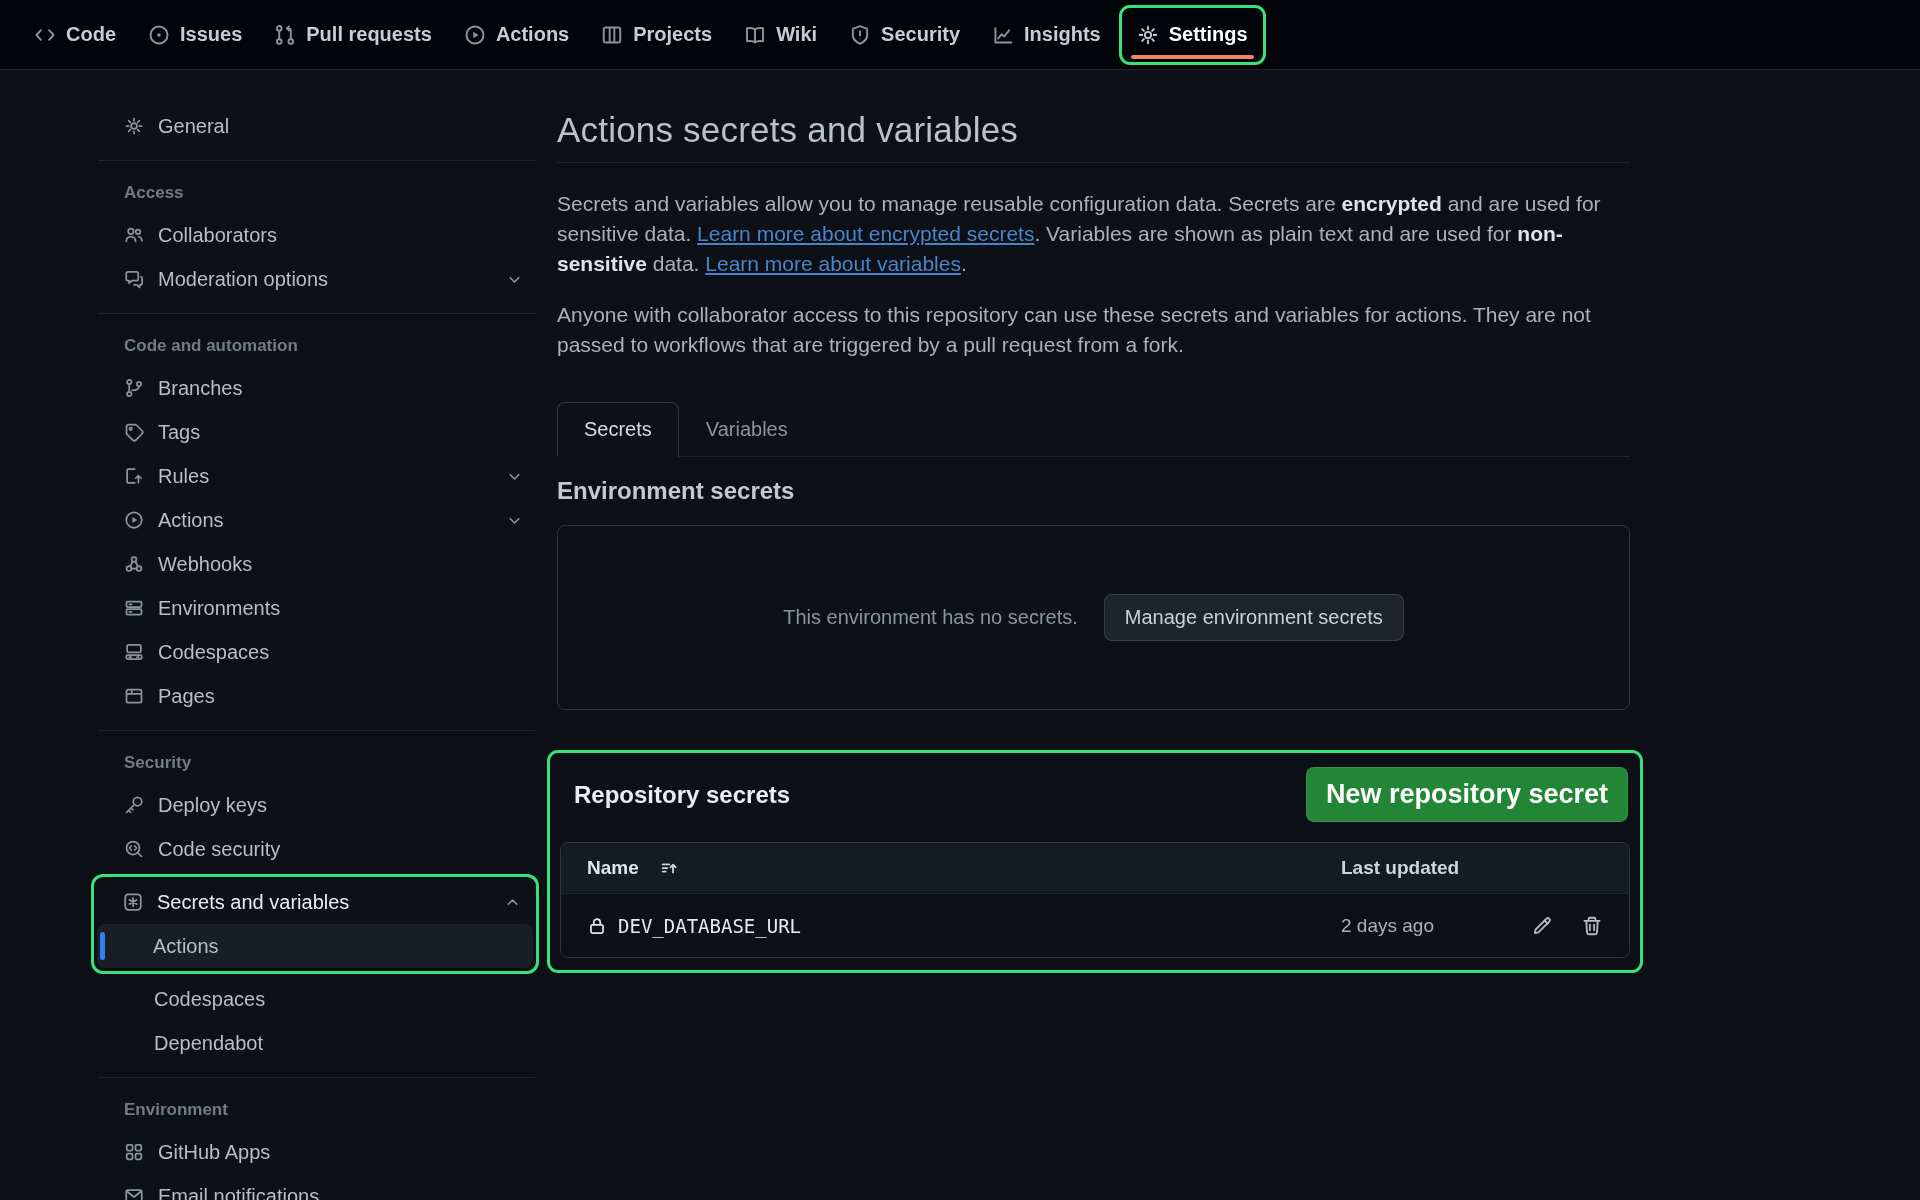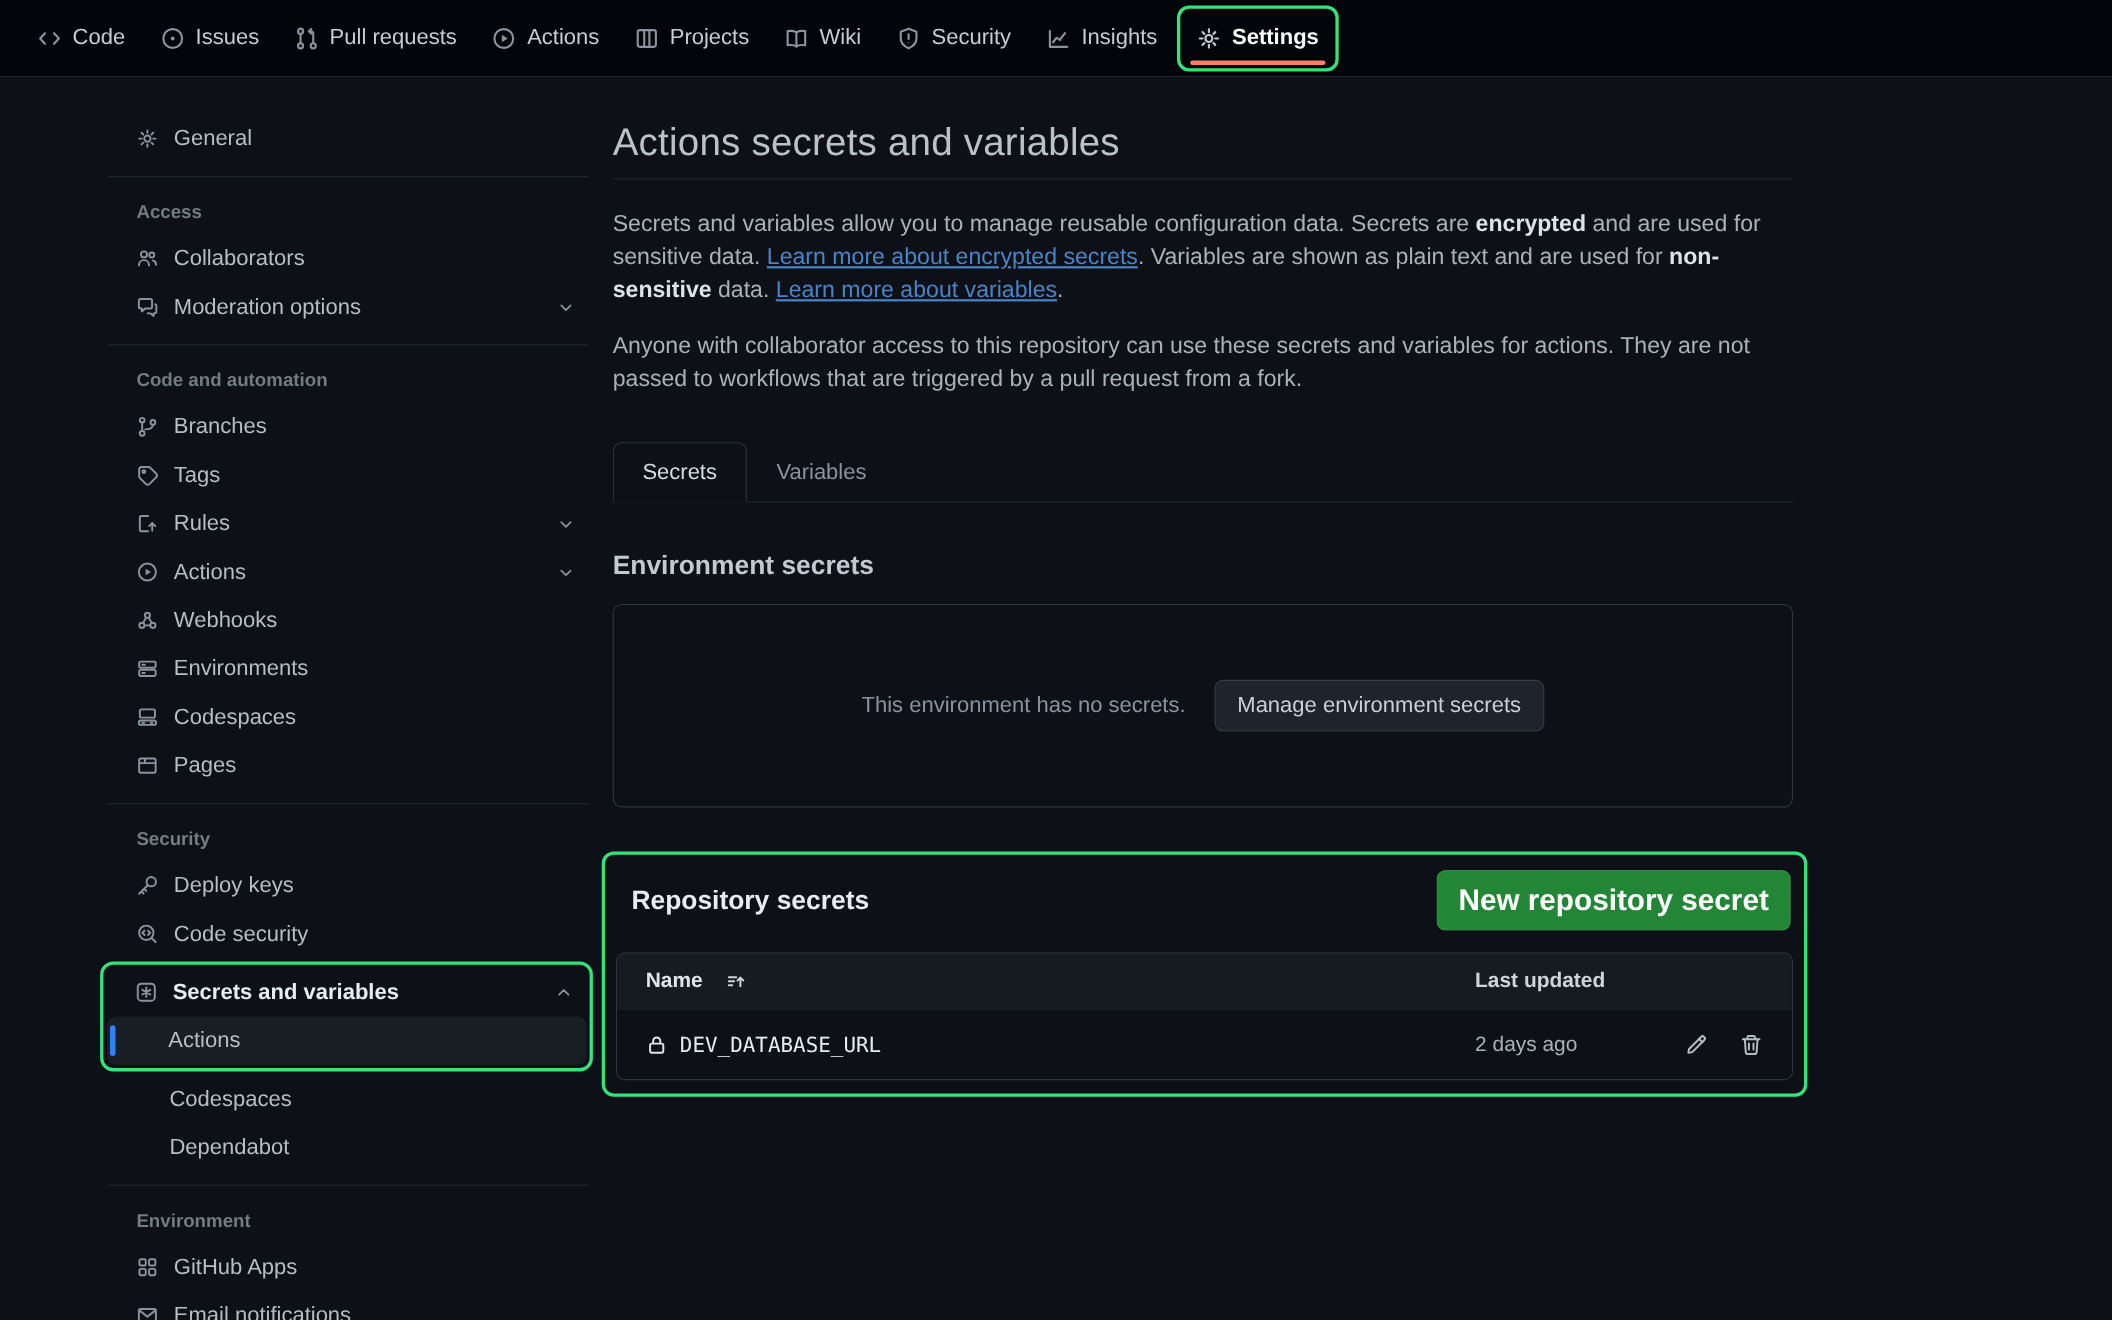--- a/index.html
+++ b/index.html
@@ -30,21 +30,21 @@
   
   .topnav{
     height:70px;background:var(--nav-bg);
     border-bottom:1px solid #1d242c;
     display:flex;align-items:center;padding:0 18px;
   }
   .topnav nav{display:flex;align-items:center;height:100%;}
   .nav-item{
     display:flex;align-items:center;gap:10px;
     padding:0 16px;height:100%;cursor:pointer;
-    font-size:20px;color:#c6cdd4;text-decoration:none;white-space:nowrap;
+    font-size:20px;color:#c6cdd4;text-decoration:none;white-space:nowrap;font-weight:bold;
   }
   .nav-item .nico{color:#8b949e;}
   .nav-annotation{
     position:relative;height:60px;margin:0 2px;
     border:3px solid var(--annot);border-radius:11px;
     display:flex;align-items:center;
   }
   .nav-annotation .nav-item{height:54px;font-weight:700;color:#ffffff;padding:0 15px;}
   .nav-annotation .nav-item .nico{color:#c6cdd4;}
   .nav-annotation::after{
@@ -56,21 +56,21 @@
   .layout{display:flex;align-items:flex-start;}
   .sidebar{width:437px;margin-left:98px;padding-top:34px;flex:none;}
   .side-item{
     display:flex;align-items:center;gap:14px;height:44px;
     padding:0 12px 0 26px;border-radius:8px;cursor:pointer;
     font-size:20px;color:var(--fg-soft);position:relative;
   }
   .side-item .sico{color:var(--muted);flex:none;}
   .side-item .grow{flex:1;}
   .side-item .chev{color:var(--muted);flex:none;}
-  .side-item.strong{color:var(--fg);font-weight:700;}
+  .side-item.strong{color:var(--fg);font-weight:400;}
   .side-item.sub{padding-left:56px;}
   .side-item.selected{background:rgba(177,186,196,0.08);}
   .side-item.selected::before{
     content:"";position:absolute;left:3px;top:8px;bottom:8px;width:5px;
     border-radius:3px;background:var(--accent-blue);
   }
   .side-heading{
     font-size:17px;font-weight:700;color:var(--muted2);
     padding:10px 0 10px 26px;
   }
@@ -95,21 +95,21 @@
   .tab{
     font-size:20px;padding:15px 26px;color:var(--muted);cursor:pointer;
     border:1px solid transparent;margin-bottom:-1px;
   }
   .tab.active{
     color:#d6dde3;background:var(--bg);
     border-color:var(--border);border-bottom-color:var(--bg);
     border-radius:8px 8px 0 0;
   }
 
-  .section-heading{font-size:24px;font-weight:700;color:#c2c9d1;margin-top:44px;}
+  .section-heading{font-size:24px;font-weight:700;color:#c2c9d1;margin-top:20px;}
 
   .env-box{
     margin-top:20px;border:1px solid var(--border);border-radius:8px;
     height:185px;display:flex;flex-direction:row;align-items:center;justify-content:center;gap:26px;
   }
   .env-empty{font-size:20px;color:var(--muted);}
   .btn-secondary{
     font-size:20px;color:#c9d1d9;background:#1f242c;
     border:1px solid rgba(240,246,252,0.12);border-radius:8px;
     padding:11px 20px;cursor:pointer;font-family:inherit;

